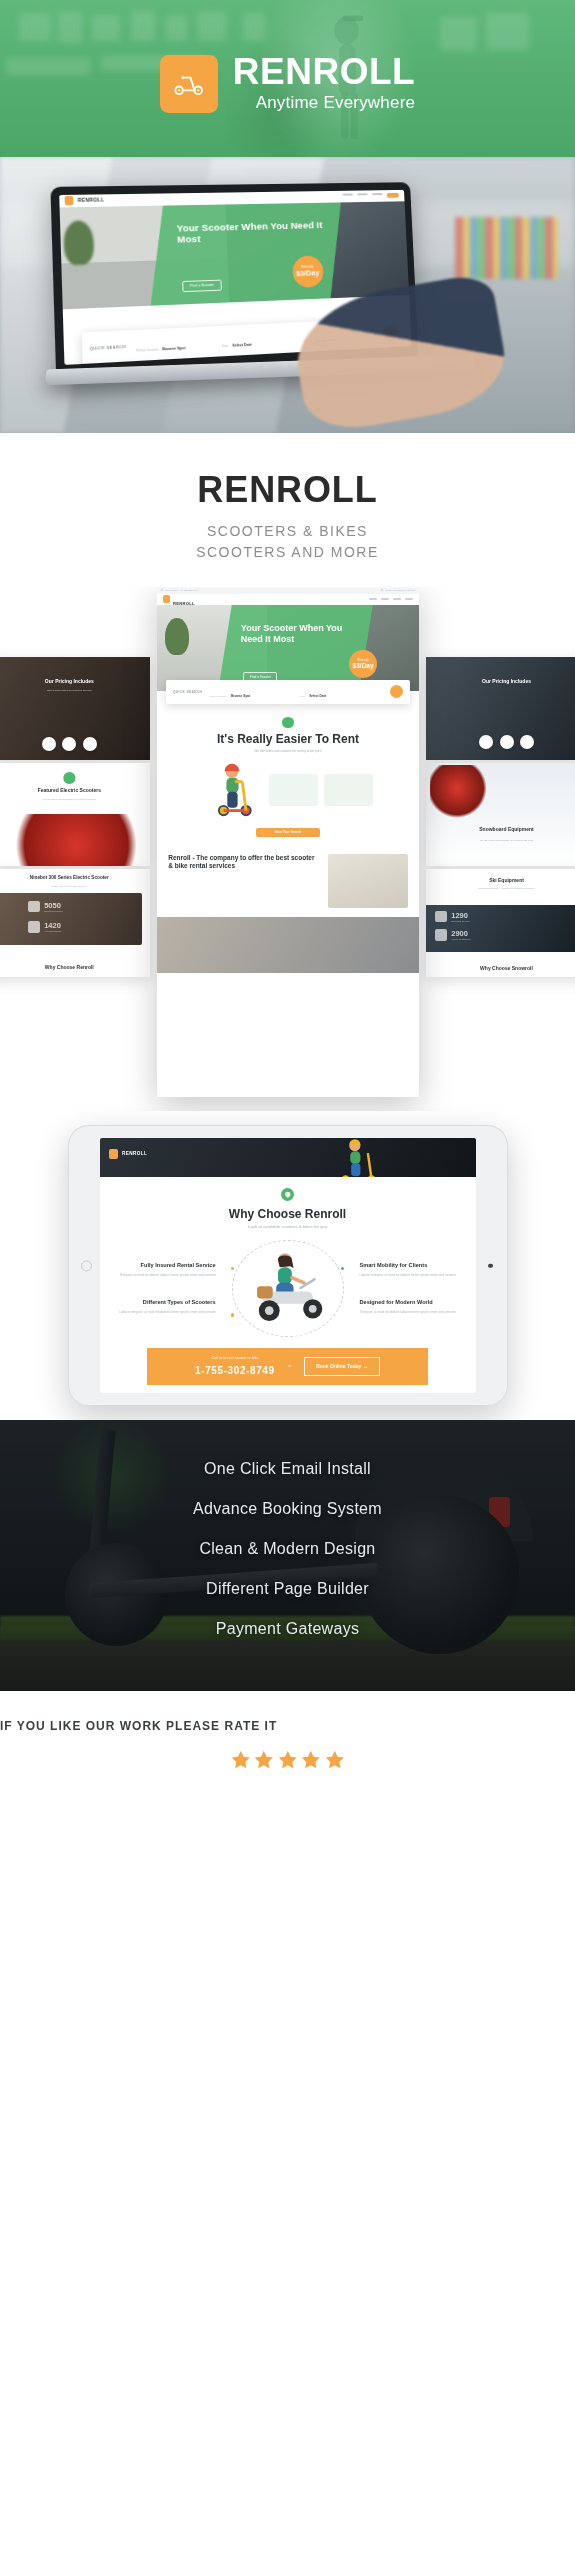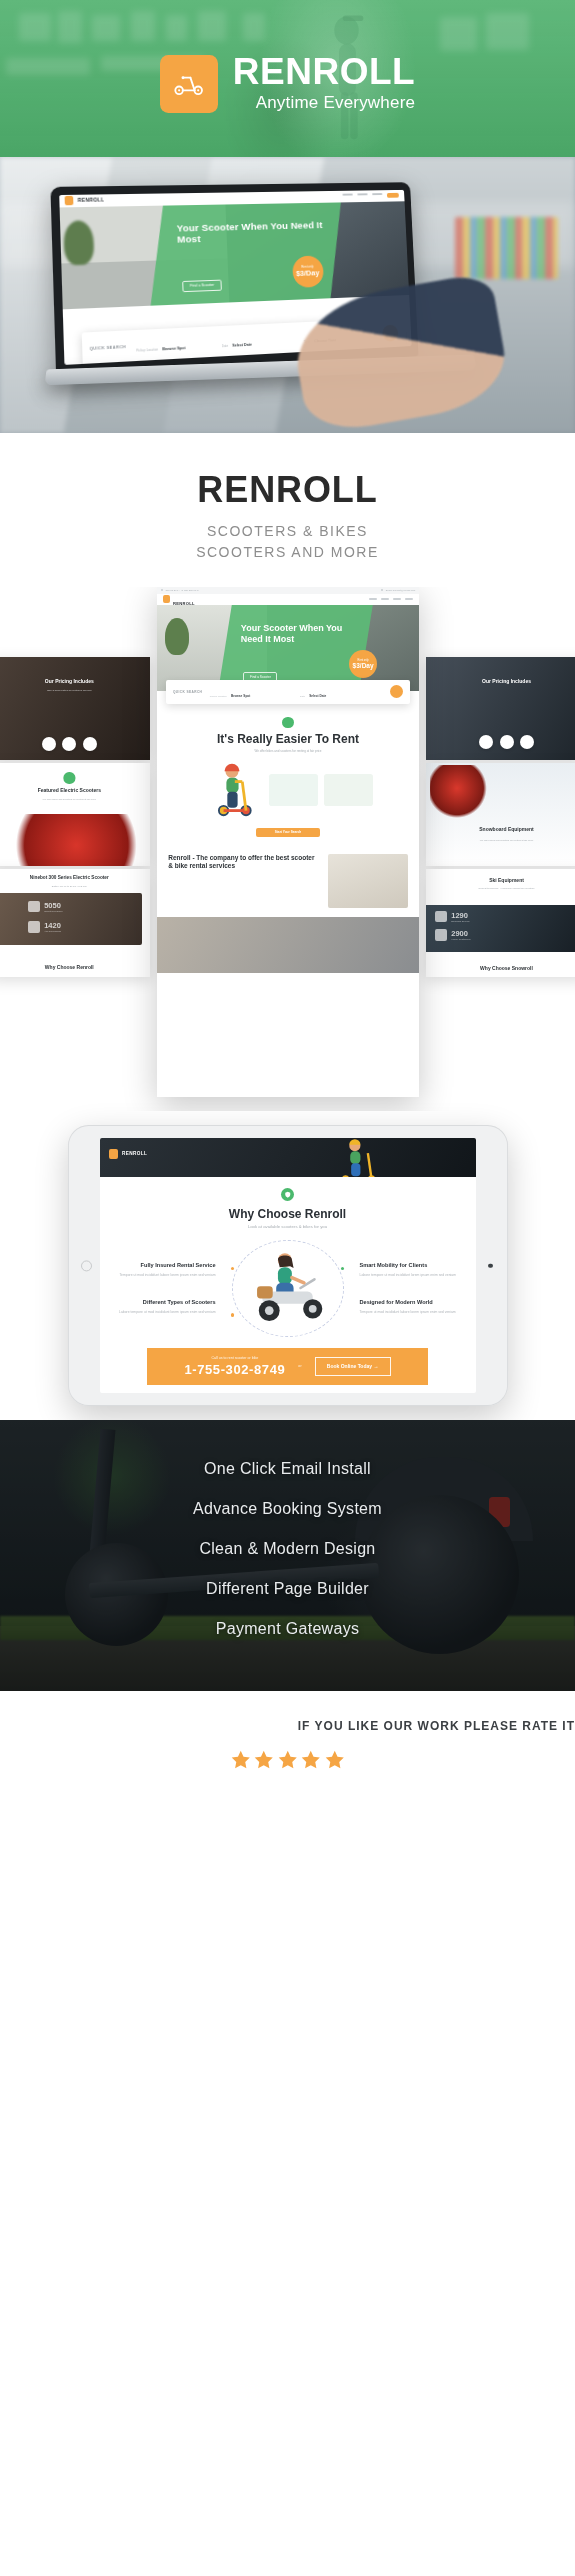--- a/index.html
+++ b/index.html
@@ -230,21 +230,21 @@
   .ip-col .t{font-size:5.6px;font-weight:700;color:#2b3036;line-height:1.35;}
   .ip-col .d{font-size:3.4px;color:#b0b5ba;line-height:1.5;margin-top:3.7px;}
   .ip-col.r{text-align:left;}
   .ip-col.l{text-align:right;}
   .ip-mid{width:112px;height:97px;border-radius:50%;border:0.9px dashed #c8cfe4;position:relative;display:flex;align-items:center;justify-content:center;}
   .ip-dot{position:absolute;width:3.7px;height:3.7px;border-radius:50%;background:#f5a544;}
   .ip-dot.g{background:#4bb96d;}
   .ip-cta{margin:11.2px auto 0;width:281px;height:37px;background:#f5a544;display:flex;align-items:center;justify-content:center;gap:13px;}
   .ip-cta .cl{text-align:center;color:#fff;}
   .ip-cta .cl small{display:block;font-size:3.6px;opacity:.9;}
-  .ip-cta .cl b{font-size:13px;letter-spacing:0.6px;}
+  .ip-cta .cl b{font-size:10px;letter-spacing:0.6px;}
   .ip-cta .or{color:rgba(255,255,255,.85);font-size:3.7px;}
   .ip-cta .bk{border:0.9px solid rgba(255,255,255,.9);color:#fff;font-size:5px;font-weight:700;padding:5.6px 11.2px;}
   .ip-share{text-align:center;padding:11.2px 0 0;}
 
   
   .features{position:relative;width:575px;height:271px;overflow:hidden;background:#141a1d;}
   .feat-photo{position:absolute;inset:0;
     background:
       radial-gradient(circle 84px at 112px 56px, rgba(60,110,55,.55), rgba(0,0,0,0) 70%),
       radial-gradient(circle 112px at 402px 159px, rgba(40,45,50,.9), rgba(0,0,0,0) 70%),
@@ -257,21 +257,21 @@
   .wheel.w2{right:56px;bottom:37px;width:159px;height:159px;}
   .fender{position:absolute;right:42px;top:37px;width:178px;height:84px;background:#262c31;border-radius:94px 94px 0 0;}
   .deck{position:absolute;left:89px;bottom:103px;width:290px;height:15px;background:linear-gradient(180deg,#3a4045,#232a2e);transform:rotate(-4deg);border-radius:2.8px;}
   .stem{position:absolute;left:94px;top:9.4px;width:15px;height:150px;background:linear-gradient(90deg,#2e343a,#1b2024);transform:rotate(5deg);}
   .redlight{position:absolute;right:65px;top:77px;width:20.6px;height:30px;background:#a82a24;border-radius:3.7px;opacity:.9;}
   .feat-veil{position:absolute;inset:0;background:rgba(10,14,16,.42);}
   .feat-list{position:relative;z-index:2;padding-top:41px;text-align:center;}
   .feat-list li{list-style:none;color:#e9ecee;font-size:16px;font-weight:400;letter-spacing:0.3px;line-height:1;margin-bottom:24px;text-shadow:0 0.9px 5.6px rgba(0,0,0,.6);}
 
   
-  .rate{padding:28px 0 56px;text-align:right;background:#fff;}
+  .rate{padding:28px 0 56px;text-align:left;background:#fff;}
   .rate-txt{font-size:12px;font-weight:700;color:#3b3f43;letter-spacing:1px;}
   .stars{margin-top:16px;display:flex;justify-content:center;gap:1.9px;}
   .stars svg{width:21.5px;height:21.5px;}
 </style>
 </head>
 <body>
 
 <div class="page">
 
   <section class="hero">

